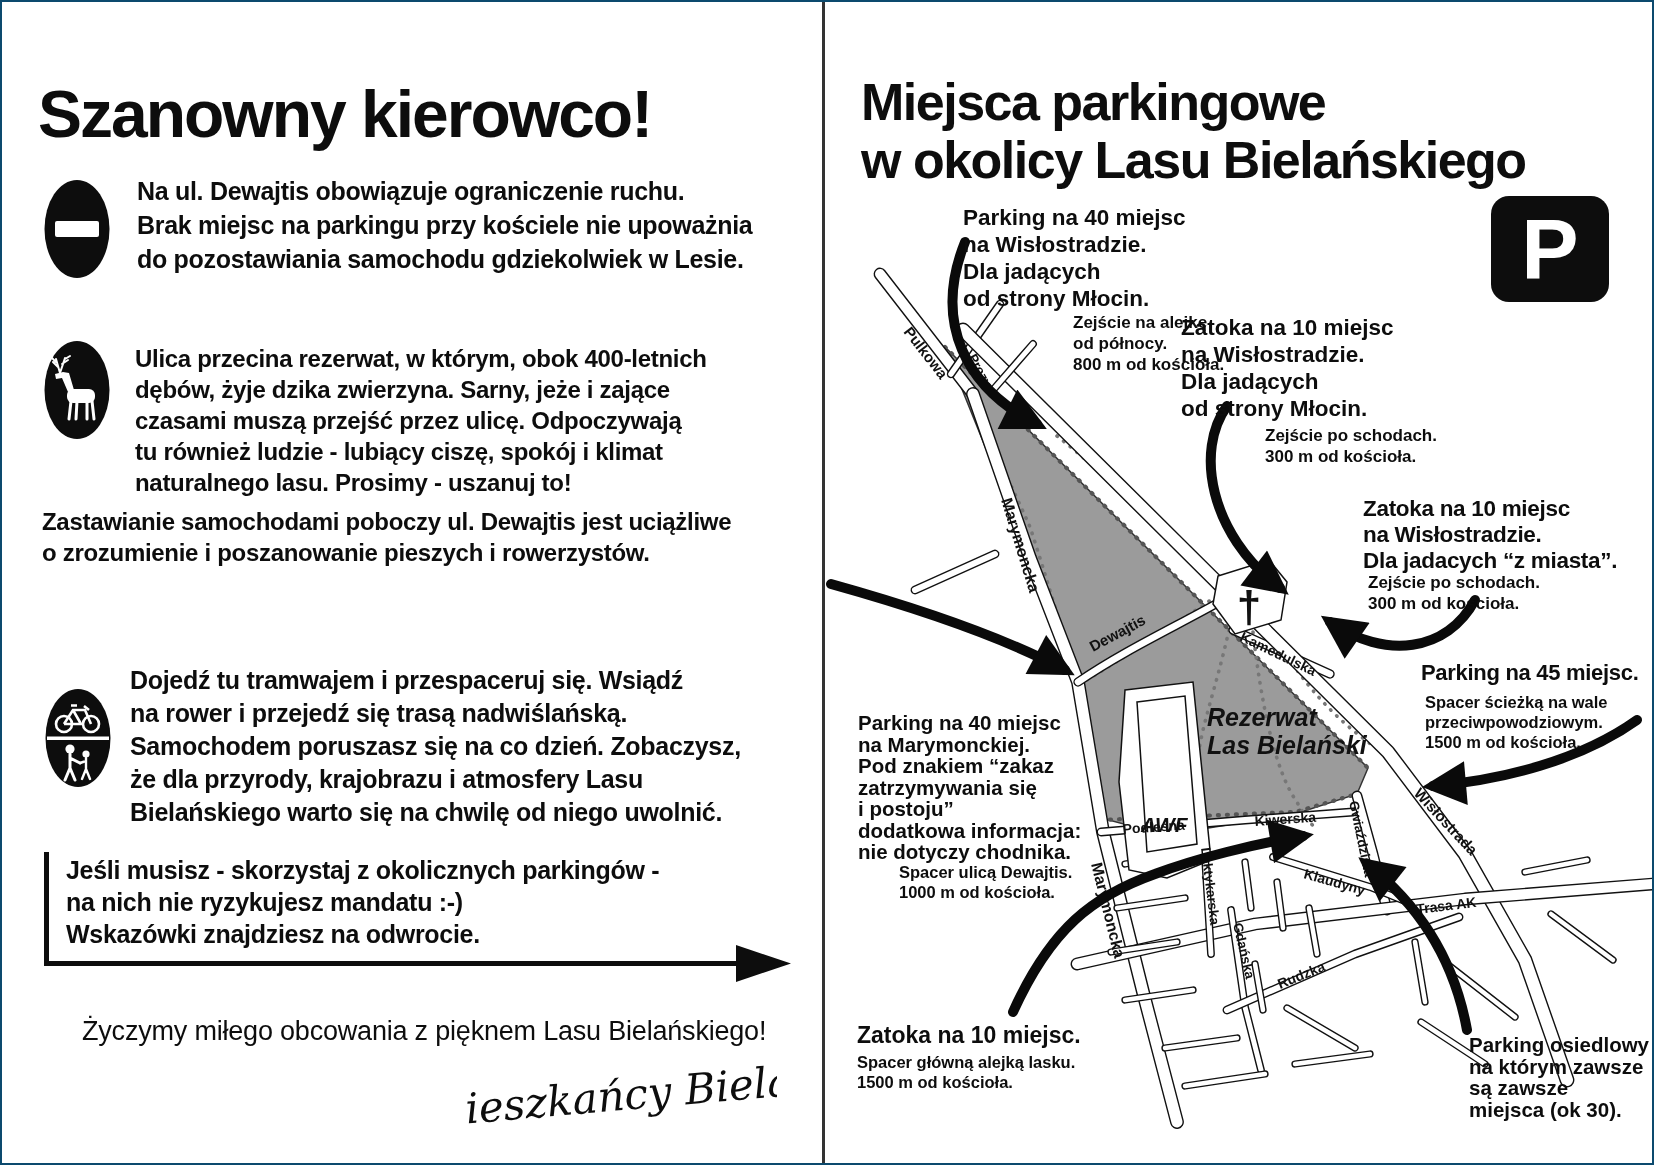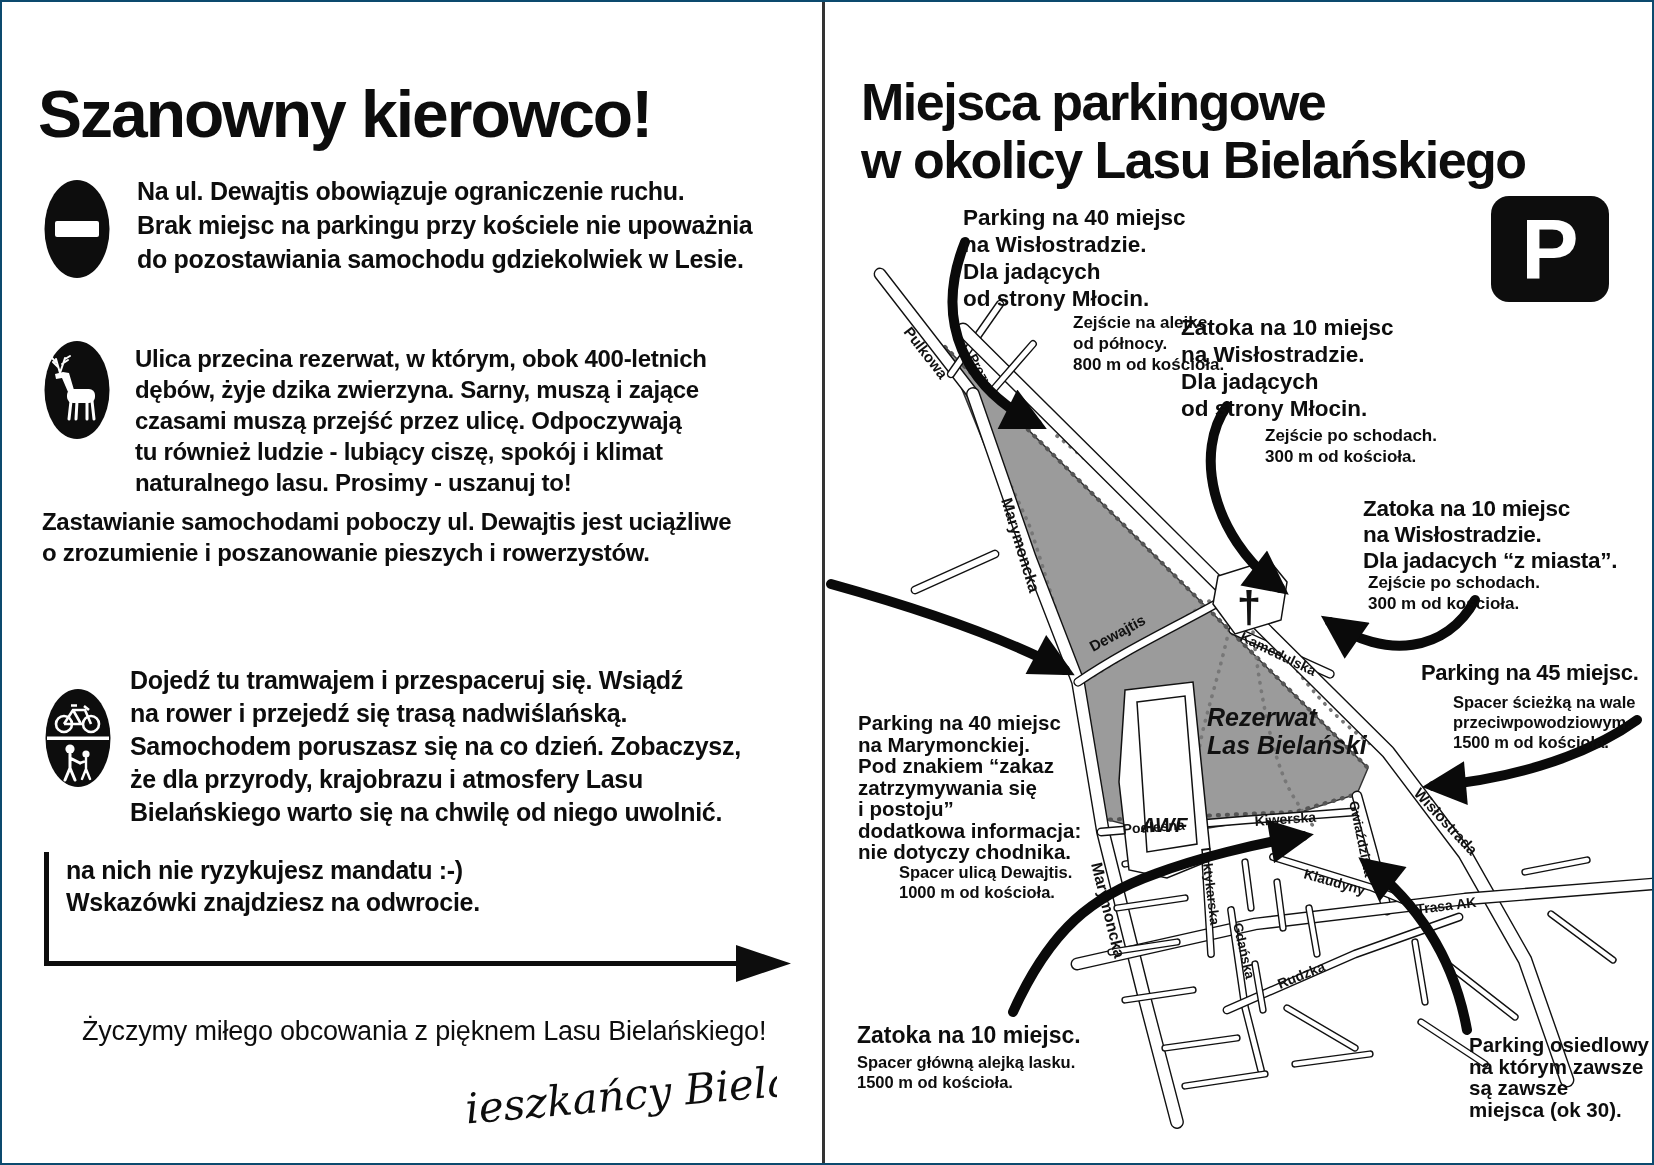--- a/index.html
+++ b/index.html
@@ -68,21 +68,21 @@
         <g fill="#fff" stroke="none">
           <rect x="23" y="49" width="28" height="14" rx="6"></rect>
           <path d="M24,52 L18,38 L12,39 L11,34 L19,32 L25,33 L30,50 Z"></path>
         </g>
         <path d="M27,61 L25,79 M33,61 L32,79 M43,61 L43,79 M48,61 L50,79" stroke="#fff" stroke-width="3" fill="none" stroke-linecap="round"></path>
         <path d="M16,33 L12,19 M16,33 L21,18 M14,27 L9,22 M18,24 L24,20 M12,22 L8,18 M21,19 L26,16" stroke="#fff" stroke-width="2" fill="none" stroke-linecap="round"></path>
       </svg>
     </span>
     <div class="sec-text s2">
       <div class="bl">Ulica przecina rezerwat, w którym, obok 400-letnich</div>
-      <div class="bl">dębów, żyje dzika zwierzyna. Sarny, muszą i zające</div>
+      <div class="bl">dębów, żyje dzika zwierzyna. Sarny, jeże i zające</div>
       <div class="bl">czasami muszą przejść przez ulicę. Odpoczywają</div>
       <div class="bl">tu również ludzie - lubiący ciszę, spokój i klimat</div>
       <div class="bl">naturalnego lasu. Prosimy - uszanuj to!</div>
     </div>
 
     <div class="sec-text roadpara">
       <div class="bl">Zastawianie samochodami poboczy ul. Dewajtis jest uciążliwe</div>
       <div class="bl">o zrozumienie i poszanowanie pieszych i rowerzystów.</div>
     </div>
 
@@ -117,20 +117,21 @@
     </div>
 
     <span class="note-arrow">
       <svg width="760" height="145" viewBox="0 0 760 145">
         <rect x="6" y="8" width="5" height="112" fill="#0d0d0d"></rect>
         <rect x="6" y="117" width="698" height="5" fill="#0d0d0d"></rect>
         <polygon points="698,101 753,119.5 698,138" fill="#0d0d0d"></polygon>
       </svg>
     </span>
     <div class="sec-text note-text">
+      <div class="bl">Jeśli musisz - skorzystaj z okolicznych parkingów -</div>
       <div class="bl">na nich nie ryzykujesz mandatu :-)</div>
       <div class="bl">Wskazówki znajdziesz na odwrocie.</div>
     </div>
 
     <div class="closing">Życzymy miłego obcowania z pięknem Lasu Bielańskiego!</div>
 
     <span class="signature">
       <svg width="310" height="85" viewBox="0 0 310 85">
         <text x="155" y="50" text-anchor="middle" transform="rotate(-5 155 50)" font-family="'DejaVu Serif',serif" font-style="italic" font-size="42" fill="#0d0d0d">Mieszkańcy Bielan</text>
       </svg>
@@ -318,21 +319,21 @@
         <div>300 m od kościoła.</div>
       </div>
     </div>
 
     <div class="ann" style="left:596px;top:658px;">
       <div class="t" style="font-size:22px;line-height:26px;letter-spacing:-0.3px;">
         <div>Parking na 45 miejsc.</div>
       </div>
     </div>
     <div class="ann" style="left:600px;top:690px;">
-      <div class="s" style="font-size:16.5px;line-height:20px;margin-left:28px;">
+      <div class="s" style="font-size:16.5px;line-height:20px;">
         <div>Spacer ścieżką na wale</div>
         <div>przeciwpowodziowym.</div>
         <div>1500 m od kościoła.</div>
       </div>
     </div>
 
     <div class="ann" style="left:33px;top:710px;">
       <div class="t" style="font-size:20.5px;line-height:21.5px;">
         <div>Parking na 40 miejsc</div>
         <div>na Marymonckiej.</div>

